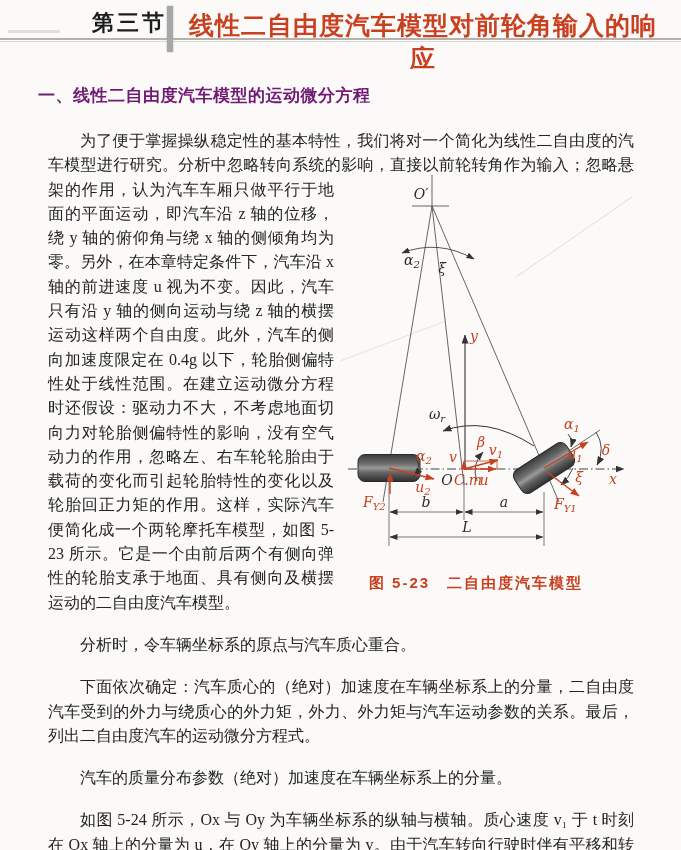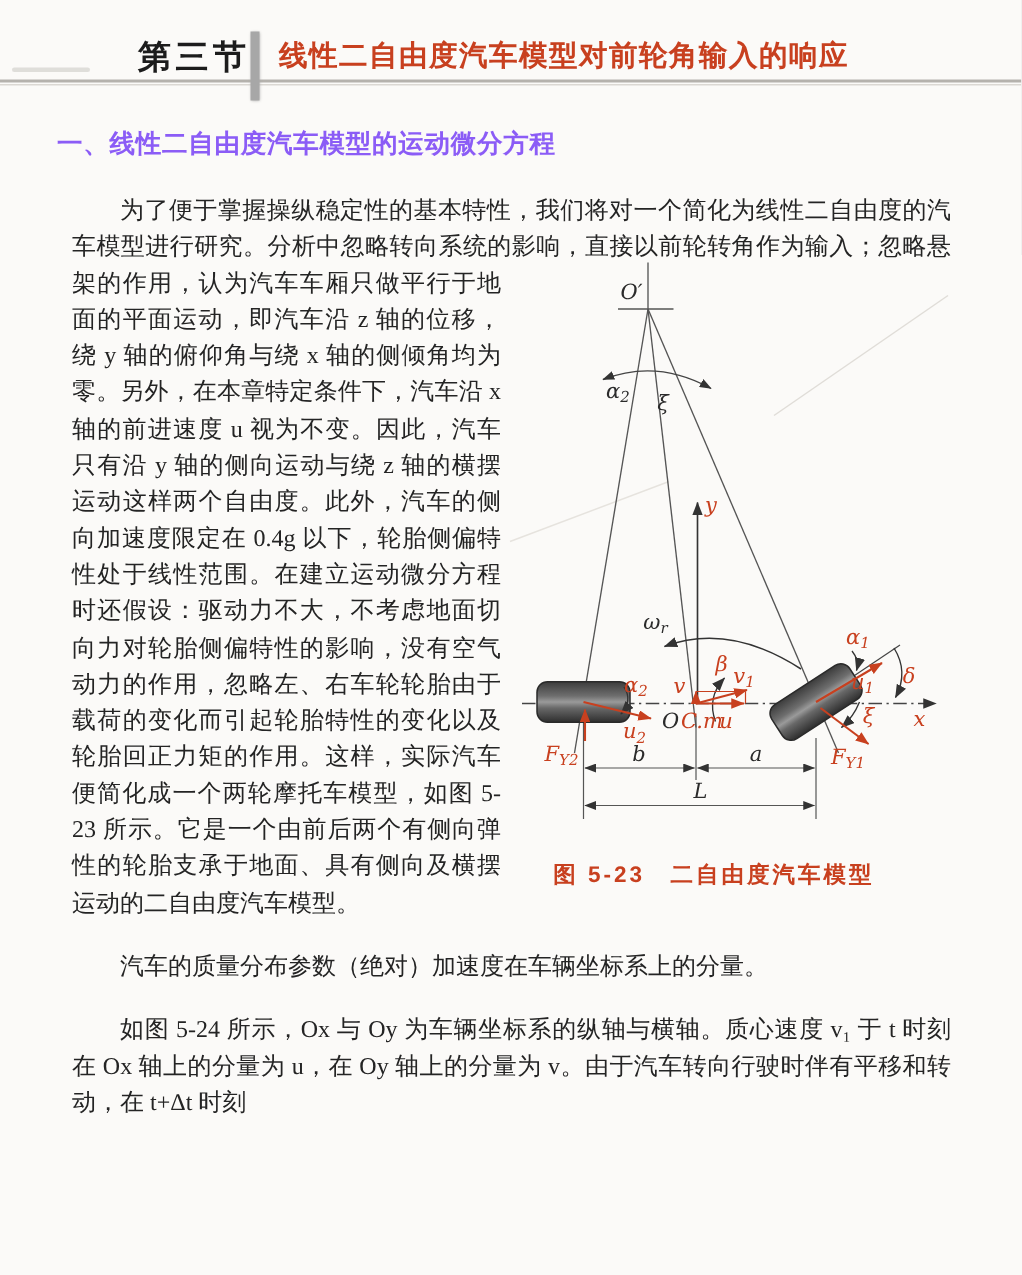--- a/index.html
+++ b/index.html
@@ -3,41 +3,41 @@
 <meta charset="utf-8">
 <style>
   html,body{margin:0;padding:0;background:#e8e8e8;}
   .page{
     position:relative;width:681px;height:850px;margin:0 auto;
     background:#fbfaf8;overflow:hidden;
     font-family:"Liberation Serif","DejaVu Serif",serif;
     color:#242424;
   }
   
-  .hdr{position:absolute;left:0;top:15px;width:660px;height:56px;text-align:center;}
+  .hdr{position:absolute;left:0;top:0;width:660px;height:56px;text-align:center;}
   .hdr-rule{position:absolute;left:0;top:38px;width:681px;height:2px;background:#b5b2ad;}
   .hdr-rule2{position:absolute;left:0;top:41px;width:681px;height:1px;background:#dbd8d3;}
   .smudge{position:absolute;left:8px;top:30px;width:52px;height:3px;background:#c9c6c1;opacity:.55;border-radius:2px;}
   .sec-label{
     position:absolute;left:92px;top:8px;
     font-family:"Liberation Sans","DejaVu Sans",sans-serif;
     font-weight:bold;font-size:22px;letter-spacing:3px;color:#1c1c1c;
   }
   .hdr-bar{position:absolute;left:167px;top:6px;width:6px;height:46px;background:#a7a7a7;box-shadow:0 0 2px #a7a7a7;}
   .sec-title{
     position:absolute;left:186px;top:9px;margin:0;
     font-family:"Liberation Sans","DejaVu Sans",sans-serif;
-    font-weight:bold;font-size:19px;letter-spacing:1px;
+    font-weight:bold;font-size:25px;letter-spacing:1px;
     color:var(--accent,#c8401f);
   }
   
   .sub-heading{
     position:absolute;left:38px;top:84px;margin:0;
     font-family:"Liberation Sans","DejaVu Sans",sans-serif;
-    font-weight:bold;font-size:17px;letter-spacing:.5px;color:#8b5cf6;
+    font-weight:bold;font-size:17px;letter-spacing:.5px;color:#701a75;
   }
   
   .body-text{
     position:absolute;left:30px;top:111px;width:622px;
     font-size:16px;line-height:24.3px;text-align:justify;
   }
   .body-text p{margin:18px;text-indent:2em;}
   .clear-fig{clear:right;}
   
   .fig-float{
@@ -176,17 +176,19 @@
       <text class="lr" x="447" y="477" text-anchor="middle"><tspan>u</tspan><tspan class="sub" dy="3">2</tspan></text>
       <text class="lr" x="387" y="492" text-anchor="start"><tspan>F</tspan><tspan class="sub" dy="3">Y2</tspan></text>
 
       <text class="lt" x="450" y="492" text-anchor="middle">b</text>
       <text class="lt" x="528" y="492" text-anchor="middle">a</text>
       <text class="lt" x="491" y="517" text-anchor="middle">L</text>
 
       <text class="cap" x="500" y="573" text-anchor="middle">图 5-23　二自由度汽车模型</text>
     </svg>
         </span><span>行研究。分析中忽略转向系统的影响，直接以前轮转角作为输入；忽略悬架的作用，认为汽车车厢只做平行于地面的平面运动，即汽车沿 z 轴的位移，绕 y 轴的俯仰角与绕 x 轴的侧倾角均为零。另外，在本章特定条件下，汽车沿 x 轴的前进速度 u 视为不变。因此，汽车只有沿 y 轴的侧向运动与绕 z 轴的横摆运动这样两个自由度。此外，汽车的侧向加速度限定在 0.4g 以下，轮胎侧偏特性处于线性范围。在建立运动微分方程时还假设：驱动力不大，不考虑地面切向力对轮胎侧偏特性的影响，没有空气动力的作用，忽略左、右车轮轮胎由于载荷的变化而引起轮胎特性的变化以及轮胎回正力矩的作用。这样，实际汽车便简化成一个两轮摩托车模型，如图 5-23 所示。它是一个由前后两个有侧向弹性的轮胎支承于地面、具有侧向及横摆运动的二自由度汽车模型。</span></p>
+    <p>分析时，令车辆坐标系的原点与汽车质心重合。</p>
+    <p>下面依次确定：汽车质心的（绝对）加速度在车辆坐标系上的分量，二自由度汽车受到的外力与绕质心的外力矩，外力、外力矩与汽车运动参数的关系。最后，列出二自由度汽车的运动微分方程式。</p>
     <p>汽车的质量分布参数（绝对）加速度在车辆坐标系上的分量。</p>
     <p>如图 5-24 所示，Ox 与 Oy 为车辆坐标系的纵轴与横轴。质心速度 v₁ 于 t 时刻在 Ox 轴上的分量为 u，在 Oy 轴上的分量为 v。由于汽车转向行驶时伴有平移和转动，在 t+Δt 时刻</p>
   </div>
 
 </div>
 
 </body></html>

